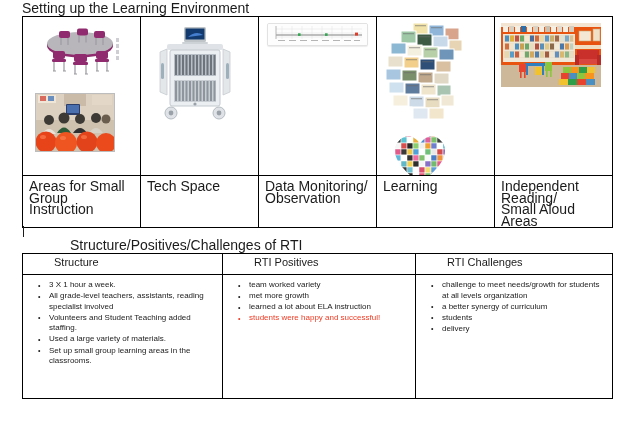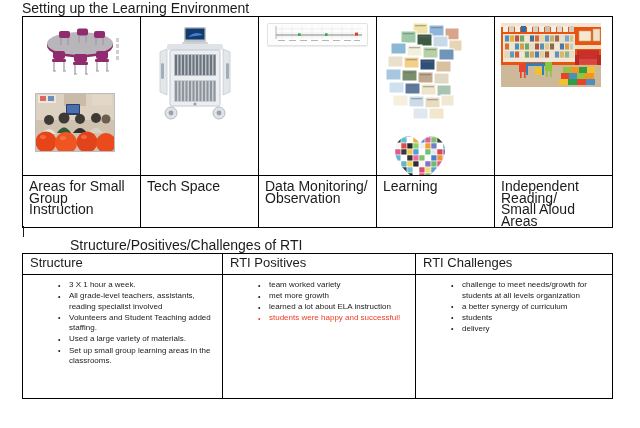--- a/index.html
+++ b/index.html
@@ -67,26 +67,27 @@
     top: 253px;
     width: 590px;
     height: 143px;
   }
   #table-rti td.head-cell {
     height: 17px;
     padding: 3px 0 0 7px;
   }
   #table-rti td.body-cell {
     height: 118px;
-    padding: 5px 4px 0 20px;
+    padding: 5px 4px 0 0;
   }
   .col-head {
-    font-size: 13px;
+    font-size: 11px;
     line-height: 11px;
     color: #1b1b1b;
+    margin-left: 24px;
   }
   ul.bullets {
     margin: 0;
     padding: 0 0 0 26px;
     list-style: none;
   }
   ul.bullets li {
     position: relative;
     font-size: 8px;
     line-height: 10.6px;

